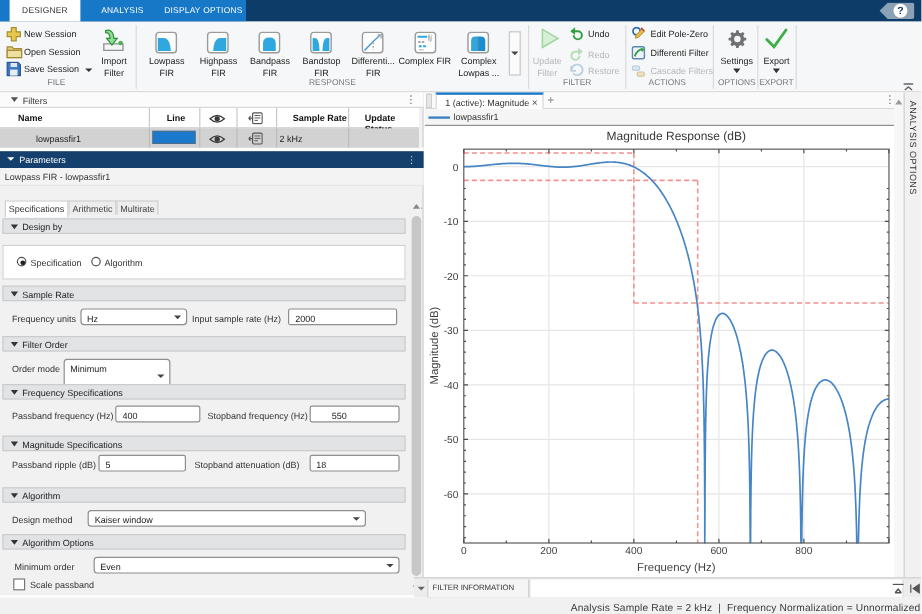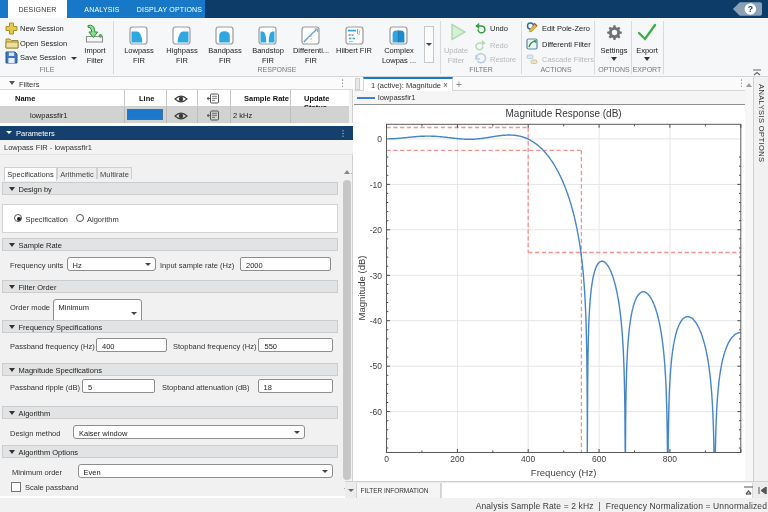--- a/index.html
+++ b/index.html
@@ -154,21 +154,21 @@
 <svg class="abs" style="left:345px;top:26px;" width="19" height="19" viewBox="0 0 19 19">
       <rect x="1" y="1" width="17" height="17" rx="2.5" fill="#fdfdfd" stroke="#9b9b9b" stroke-width="1.2"></rect>
       <path d="M3,4.6 h8" stroke="#2fa7df" stroke-width="1.7"></path>
       <path d="M12.5,3 v5" stroke="#9b9b9b" stroke-width="1"></path>
       <text x="13.6" y="7.5" font-size="6" fill="#777" font-family="Liberation Sans">j</text>
       <path d="M3.5,9 h2 M6.5,9 h2" stroke="#888" stroke-width="1.3"></path>
       <path d="M4,12.5 h7" stroke="#2fa7df" stroke-width="1.7" stroke-dasharray="2.4,1.2"></path>
       <path d="M4,15.5 h4" stroke="#bbb" stroke-width="1"></path>
     </svg>
 <div class="bigbtn" style="left:332px;top:45.5px;width:44px;">
-      <div>Hilbert FIR</div>
+      <div>Complex FIR</div>
     </div>
 <svg class="abs" style="left:389px;top:26px;" width="19" height="19" viewBox="0 0 19 19">
       <rect x="1" y="1" width="17" height="17" rx="2.5" fill="#fdfdfd" stroke="#9b9b9b" stroke-width="1.2"></rect>
       <path d="M3.6,16.5 V8 Q3.6,4.4 7.2,4.4 H9 V16.5 Z" fill="#31a5dc"></path>
       <path d="M9.8,16.5 V4.4 H11.8 Q15.4,4.4 15.4,8 V16.5 Z" fill="#1b8ed2"></path>
       <path d="M9.4,4.4 V16.5" stroke="#0f6ca8" stroke-width="1"></path>
     </svg>
 <div class="bigbtn" style="left:377px;top:45.5px;width:44px;">
       <div>Complex</div>
       <div class="cap">Lowpas ...</div>
@@ -322,21 +322,21 @@
       <span style="position:absolute;left:5px;top:2.5px;">Minimum</span>
       <span class="ar"></span>
     </div>
 <div class="sech" style="top:319.5px;"><span class="tri" style="border-left:3.5px solid transparent;border-right:3.5px solid transparent;border-top:4px solid #333;display:inline-block;width:0;height:0;"></span>Frequency Specifications</div>
 <div class="lbl" style="left:10px;top:341.5px;">Passband frequency (Hz)</div>
 <div class="ibox" style="left:96px;top:338px;width:70.5px;height:14px;">
       <span style="position:absolute;left:5px;top:2.5px;">400</span>
     </div>
 <div class="lbl" style="left:173px;top:341.5px;">Stopband frequency (Hz)</div>
 <div class="ibox" style="left:257.5px;top:338px;width:75px;height:14px;">
-      <span style="position:absolute;left:6px;top:2.5px;">550</span>
+      <span style="position:absolute;left:18px;top:2.5px;">550</span>
     </div>
 <div class="sech" style="top:362.5px;"><span class="tri" style="border-left:3.5px solid transparent;border-right:3.5px solid transparent;border-top:4px solid #333;display:inline-block;width:0;height:0;"></span>Magnitude Specifications</div>
 <div class="lbl" style="left:10px;top:382.5px;">Passband ripple (dB)</div>
 <div class="ibox" style="left:82px;top:379px;width:73px;height:14px;">
       <span style="position:absolute;left:5px;top:2.5px;">5</span>
     </div>
 <div class="lbl" style="left:162px;top:382.5px;">Stopband attenuation (dB)</div>
 <div class="ibox" style="left:257.5px;top:379px;width:75px;height:14px;">
       <span style="position:absolute;left:5px;top:2.5px;">18</span>
     </div>

